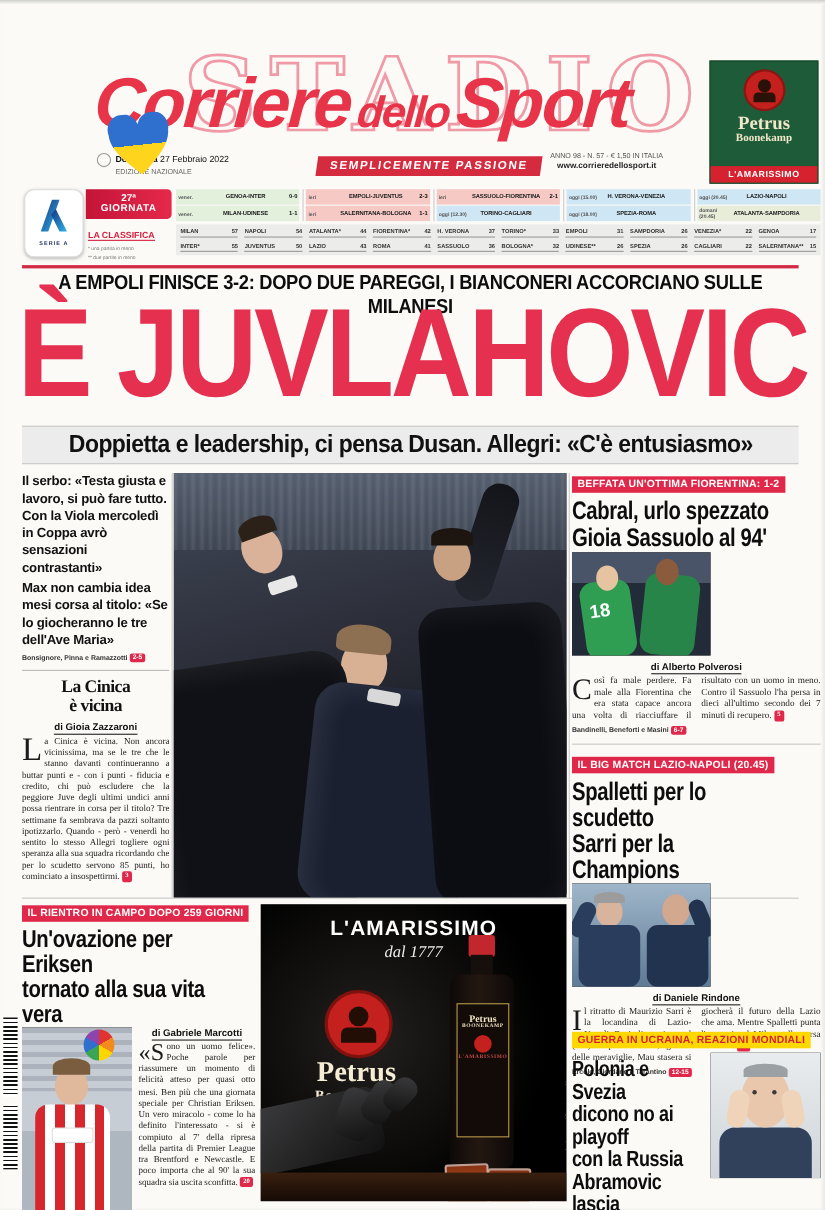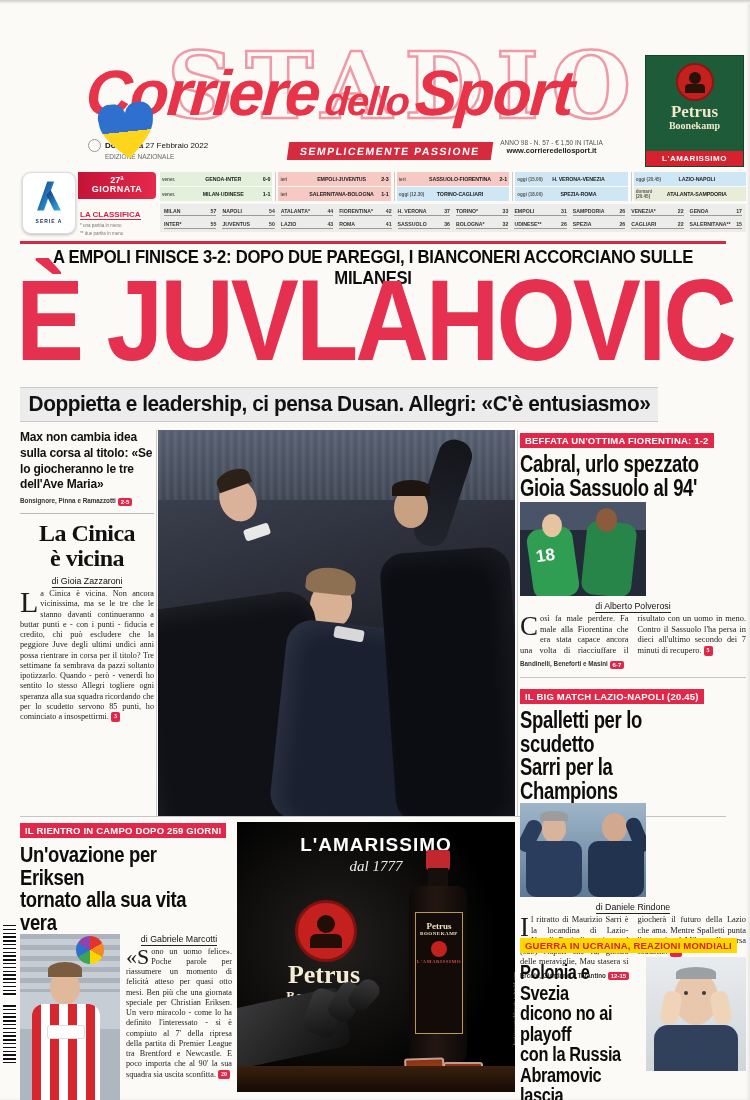--- a/index.html
+++ b/index.html
@@ -67,47 +67,47 @@
   .stcol{display:flex;flex-direction:column;justify-content:space-between;}
   .stcell{display:flex;justify-content:space-between;border-bottom:.5px solid #999;
           font-size:5.2px;font-weight:bold;color:#333;line-height:1.6;}
 
   
   .rule-red{left:20px;top:241px;width:706px;height:3px;background:#d22b45;}
   .kicker{left:20px;top:248px;width:706px;text-align:center;font-weight:900;font-size:17px;
           letter-spacing:-.3px;transform:scale(.98,1.08);color:#0d0d0d;}
   .headline{left:10px;top:264px;width:730px;text-align:center;color:#e5304f;font-weight:900;
             font-size:102px;letter-spacing:-3px;line-height:1;transform:scale(1,1.12);transform-origin:center top;}
-  .subhead{left:20px;top:387px;width:638px;height:33px;background:#ececec;border-top:1px solid #c9c9c9;
+  .subhead{left:20px;top:387px;width:706px;height:33px;background:#ececec;border-top:1px solid #c9c9c9;
            border-bottom:1px solid #c9c9c9;display:flex;align-items:center;justify-content:center;}
   .subhead span{font-weight:900;font-size:21.5px;letter-spacing:-.5px;transform:scale(.97,1.05);white-space:nowrap;}
 
   
   .label-red{display:inline-block;background:#e0294a;color:#fff;font-weight:900;font-size:9.5px;
              padding:2px 5px;letter-spacing:.2px;}
   .label-yellow{display:inline-block;background:#ffd800;color:#d6203a;font-weight:900;font-size:9.5px;
              padding:2px 5px;letter-spacing:.2px;}
   .art-head{font-weight:900;color:#0d0d0d;line-height:1.03;letter-spacing:-.4px;white-space:pre-line;
             transform:scale(.84,1.05);transform-origin:left top;margin:5px 0 4px;}
   .deck{font-size:10px;font-weight:600;line-height:1.28;color:#1a1a1a;}
-  .byline{text-align:center;font-size:8.8px;font-weight:400;margin:5px 0 3px;}
+  .byline{text-align:center;font-size:8.8px;font-weight:700;margin:5px 0 3px;}
   .byline span{border-bottom:1px solid #222;padding-bottom:1px;}
   .body-serif{font-family:"Liberation Serif",serif;font-size:8.4px;line-height:1.25;text-align:justify;color:#1c1c1c;}
   .two-col{column-count:2;column-gap:9px;}
   .dc{float:left;font-family:"Liberation Serif",serif;font-size:27px;line-height:.82;padding:1px 2px 0 0;}
   .pbox{display:inline-block;background:#e0294a;color:#fff;font-size:6px;font-weight:bold;
         padding:1px 3px;border-radius:2px;vertical-align:middle;}
   .refs{font-size:6.3px;font-weight:bold;color:#333;margin-top:4px;}
   .hr-gray{height:1px;background:#bbb;border:none;margin:7px 0;}
 
   
   .col-left{left:20px;top:430px;width:134px;height:386px;overflow:hidden;}
   .quote{font-size:12px;font-weight:800;line-height:1.32;letter-spacing:-.2px;}
   .quote + .quote{margin-top:2px;}
-  .cinica-title{font-family:"Liberation Serif",serif;font-weight:900;font-size:24px;text-align:center;
+  .cinica-title{font-family:"Liberation Serif",serif;font-weight:900;font-size:16px;text-align:center;
                 line-height:1.05;white-space:pre-line;letter-spacing:-.5px;}
   .photo-frame{position:relative;overflow:hidden;background:#222;}
   .photo-main{left:158px;top:430px;width:357px;height:386px;}
   .col-right{left:520px;top:430px;width:226px;}
   .art-row{display:flex;gap:5px;margin-top:2px;}
   .art-row .deck{flex:1;}
 
   
   .eriksen{left:20px;top:820px;width:212px;}
   .erik-row{display:flex;gap:6px;margin-top:3px;}
@@ -401,21 +401,22 @@
   </div>
 
   <div class="abs rule-red"></div>
   <div class="abs kicker">A EMPOLI FINISCE 3-2: DOPO DUE PAREGGI, I BIANCONERI ACCORCIANO SULLE MILANESI</div>
   <div class="abs headline">È JUVLAHOVIC</div>
   <div class="abs subhead">
       <span>Doppietta e leadership, ci pensa Dusan. Allegri: «C'è entusiasmo»</span>
     </div>
 
   <div class="abs col-left">
-    <div class="quote">Max non cambia idea sulla corsa al titolo: «Se lo giocheranno le tre dell'Ave Maria»</div>
+    <div class="quote">Il serbo: «Testa giusta e lavoro, si può fare tutto. Con la Viola mercoledì in Coppa avrò sensazioni contrastanti»</div>
+    <div class="quote">Max non cambia idea mesi corsa al titolo: «Se lo giocheranno le tre dell'Ave Maria»</div>
     <div class="refs">
       <span>Bonsignore, Pinna e Ramazzotti</span> <span class="pbox">2-5</span>
     </div>
     <hr class="hr-gray">
     <div class="cinica-title">La Cinica
 è vicina</div>
     <div class="byline"><span>di Gioia Zazzaroni</span></div>
     <div class="body-serif" style="font-size:8.2px;">
       <span class="dc" style="font-size:30px;">L</span><span>a Cinica è vicina. Non ancora vicinissima, ma se le tre che le stanno davanti continueranno a buttar punti e - con i punti - fiducia e credito, chi può escludere che la peggiore Juve degli ultimi undici anni possa rientrare in corsa per il titolo? Tre settimane fa sembrava da pazzi soltanto ipotizzarlo. Quando - però - venerdì ho sentito lo stesso Allegri togliere ogni speranza alla sua squadra ricordando che per lo scudetto servono 85 punti, ho cominciato a insospettirmi.</span>
       <span class="pbox">3</span>

